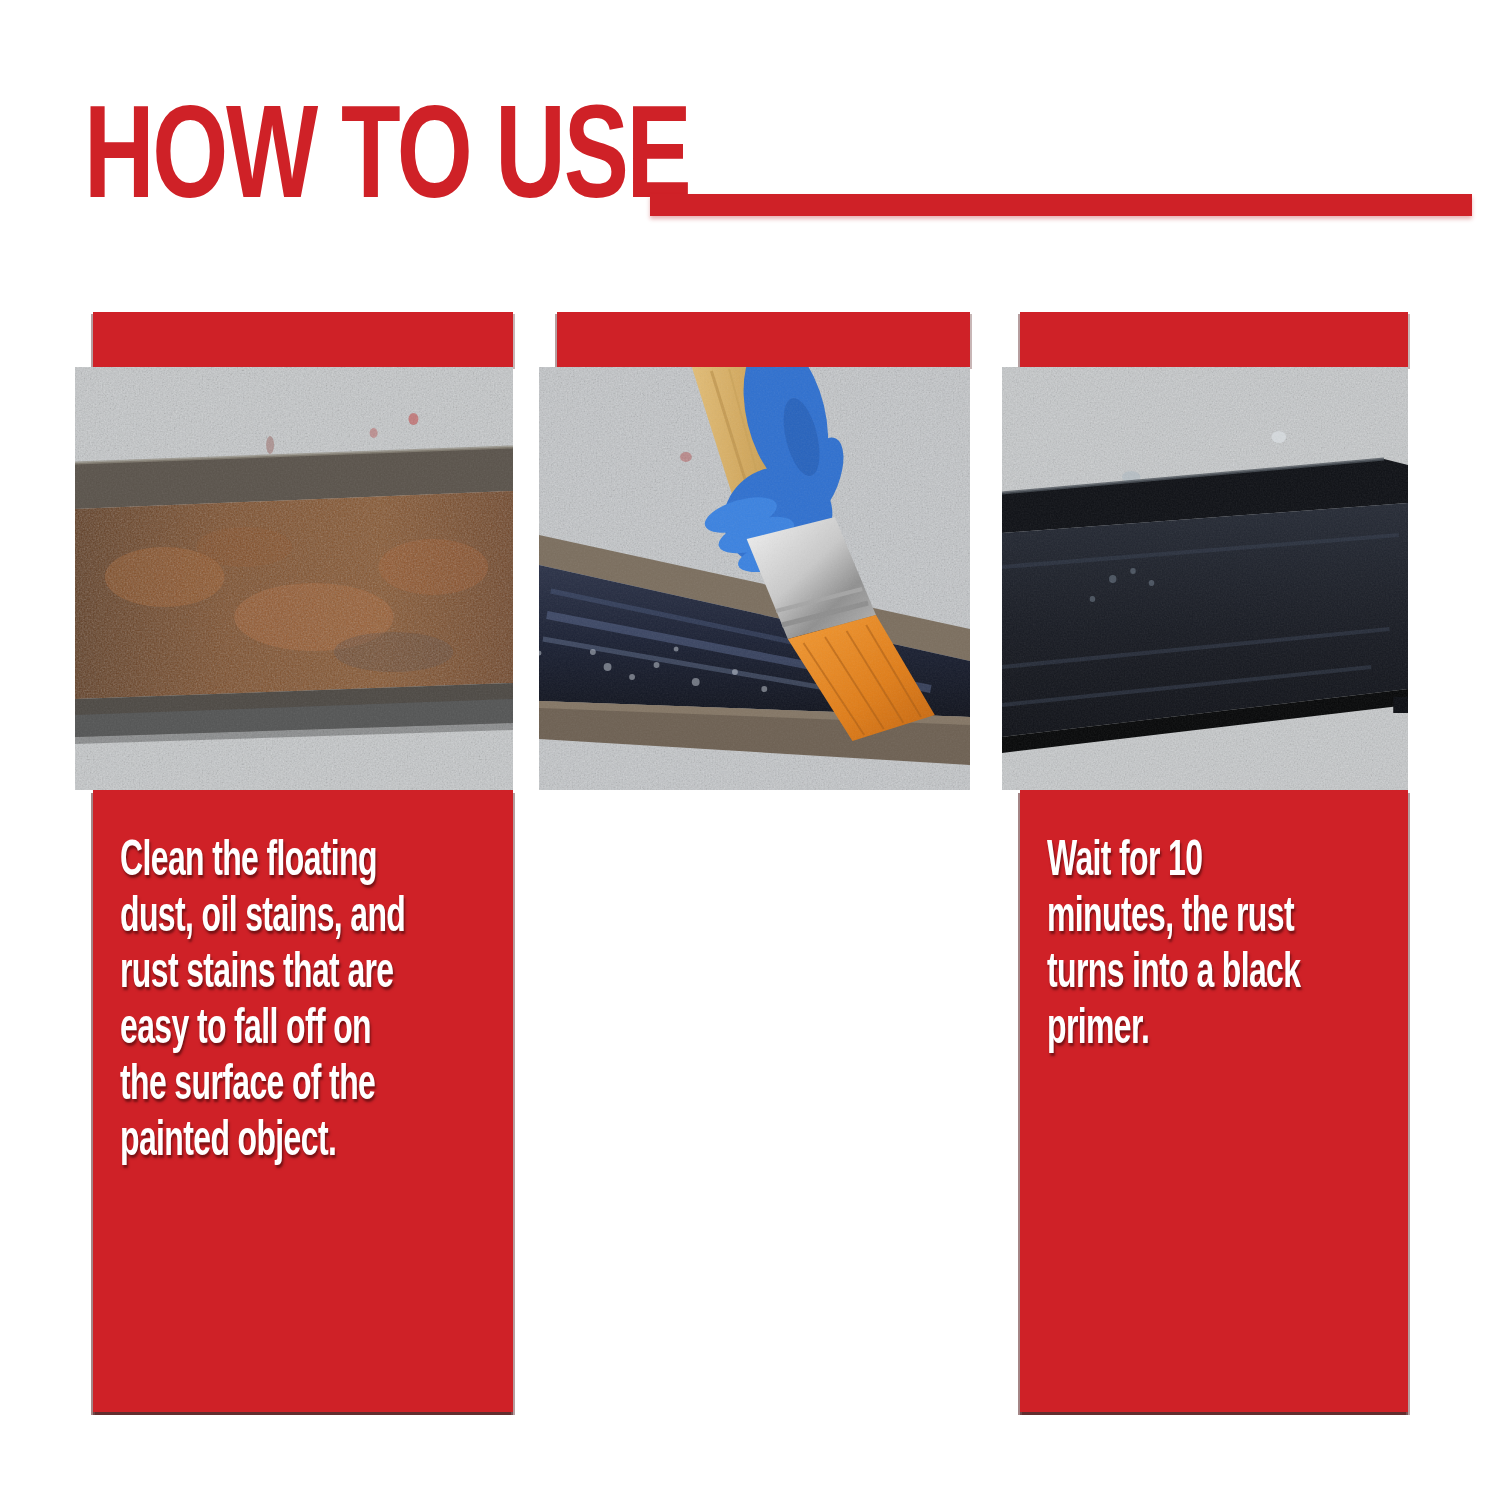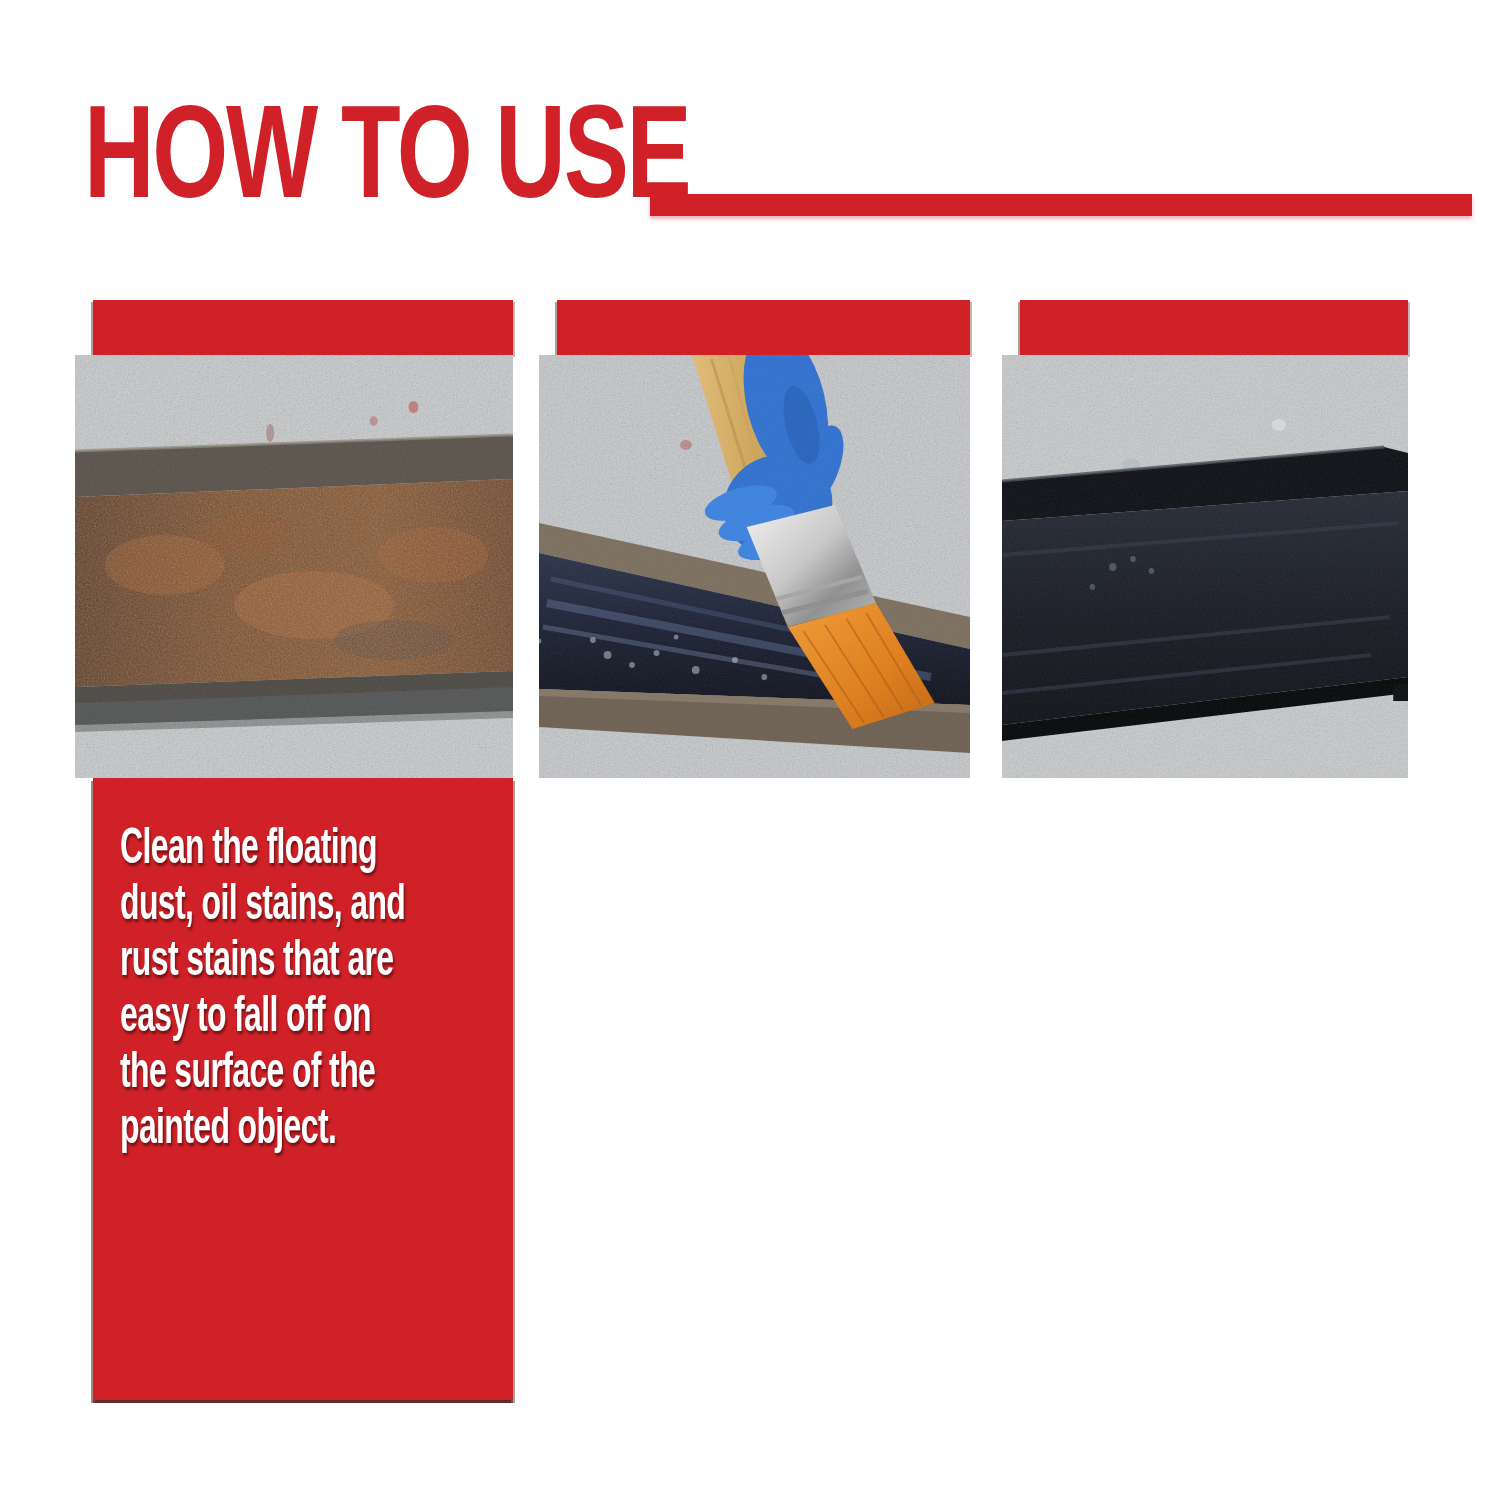--- a/index.html
+++ b/index.html
@@ -12,21 +12,21 @@
     position:absolute;left:84px;top:86px;margin:0;
     font-size:132px;font-weight:bold;line-height:1;letter-spacing:-3px;
     color:var(--accent-red,#cf2127);
     transform:scaleX(.74);transform-origin:0 0;white-space:nowrap;
   }
   .title-underline{
     position:absolute;left:650px;top:194px;width:822px;height:22px;
     background:var(--accent-red,#cf2127);
     box-shadow:0 3px 4px rgba(190,40,45,.35);
   }
-  .panel{position:absolute;top:300px;height:1100px;}
+  .panel{position:absolute;top:312px;height:1100px;}
   #panel-1{left:93px;width:420px;}
   #panel-2{left:557px;width:413px;}
   #panel-3{left:1020px;width:388px;}
   .band{
     height:55px;background:var(--accent-red,#cf2127);
     box-shadow:-2px 2px 0 rgba(73,12,14,.40),2px 2px 0 rgba(73,12,14,.30);
   }
   .photo{
     display:block;height:423px;width:calc(100% + 18px);margin-left:-18px;
   }
@@ -206,13 +206,19 @@
     <g fill="#9fb2c4" opacity="0.35">
       <circle cx="120" cy="212" r="4"></circle>
         <circle cx="142" cy="204" r="3"></circle>
       <circle cx="162" cy="216" r="3"></circle>
         <circle cx="98" cy="232" r="3"></circle>
     </g>
     <polygon points="0,370 440,322 440,338 0,386" fill="#060708"></polygon>
     <rect x="424" y="330" width="16" height="16" fill="#0b0d12"></rect>
     <rect width="440" height="423" filter="url(#n3)" opacity="0.10"></rect>
   </svg>
+  <div class="panel-body">
+    <p class="caption">Wait for 10
+minutes, the rust
+turns into a black
+primer.</p>
+  </div>
 </div>
 
 </body></html>

